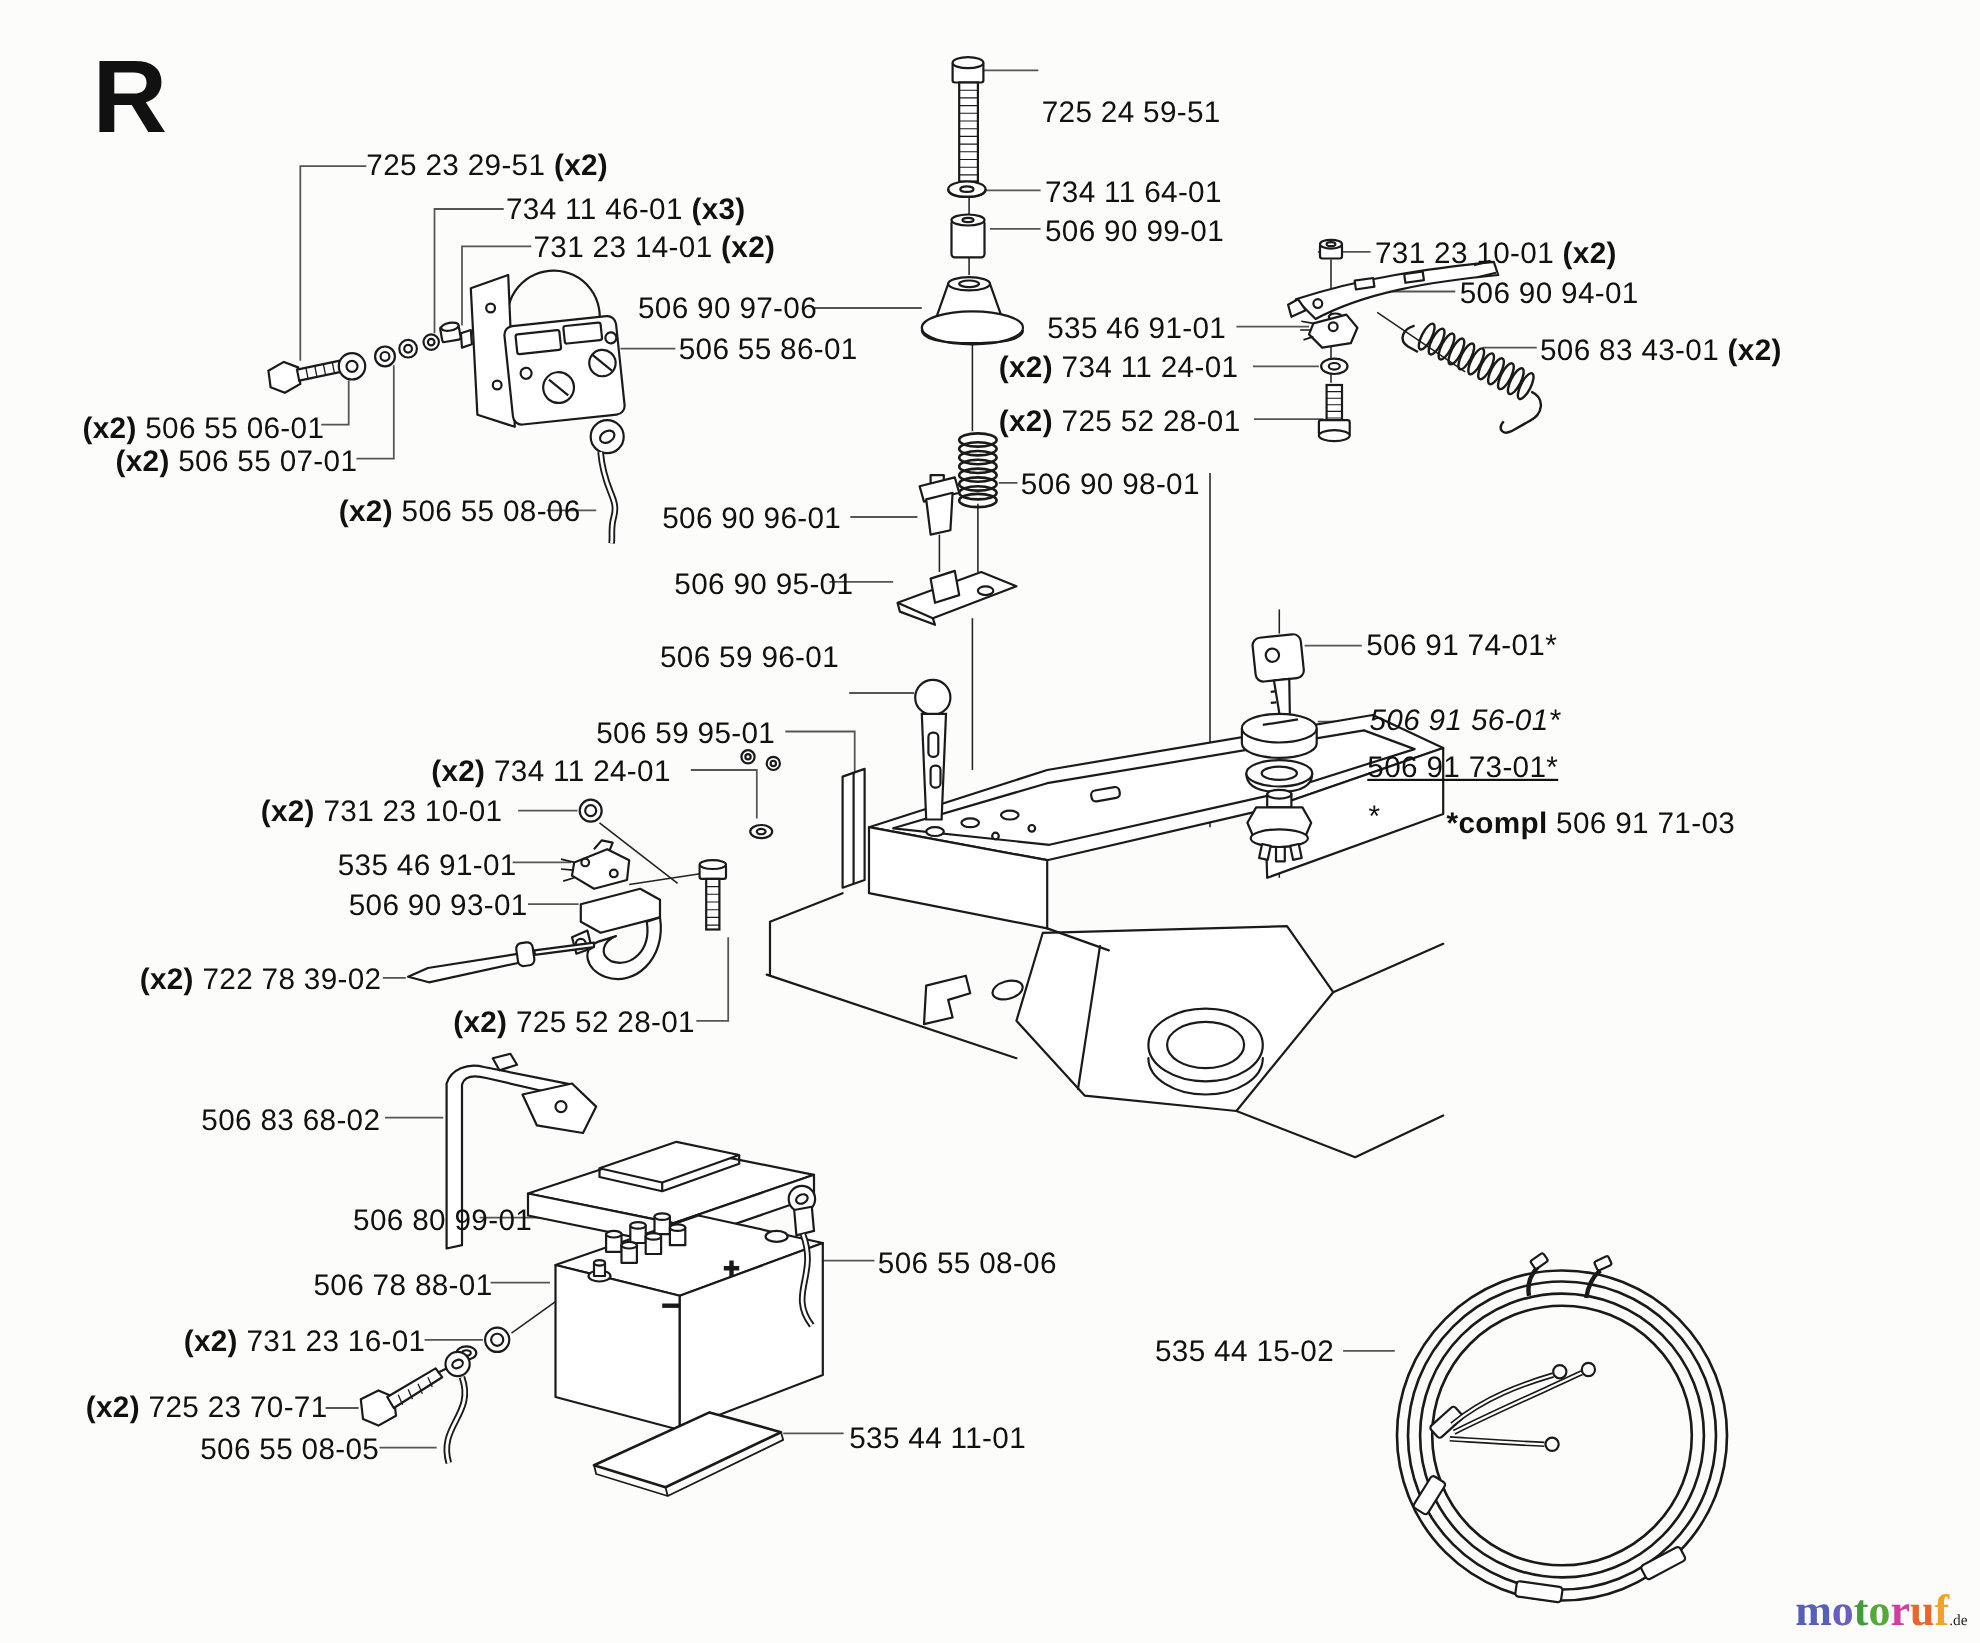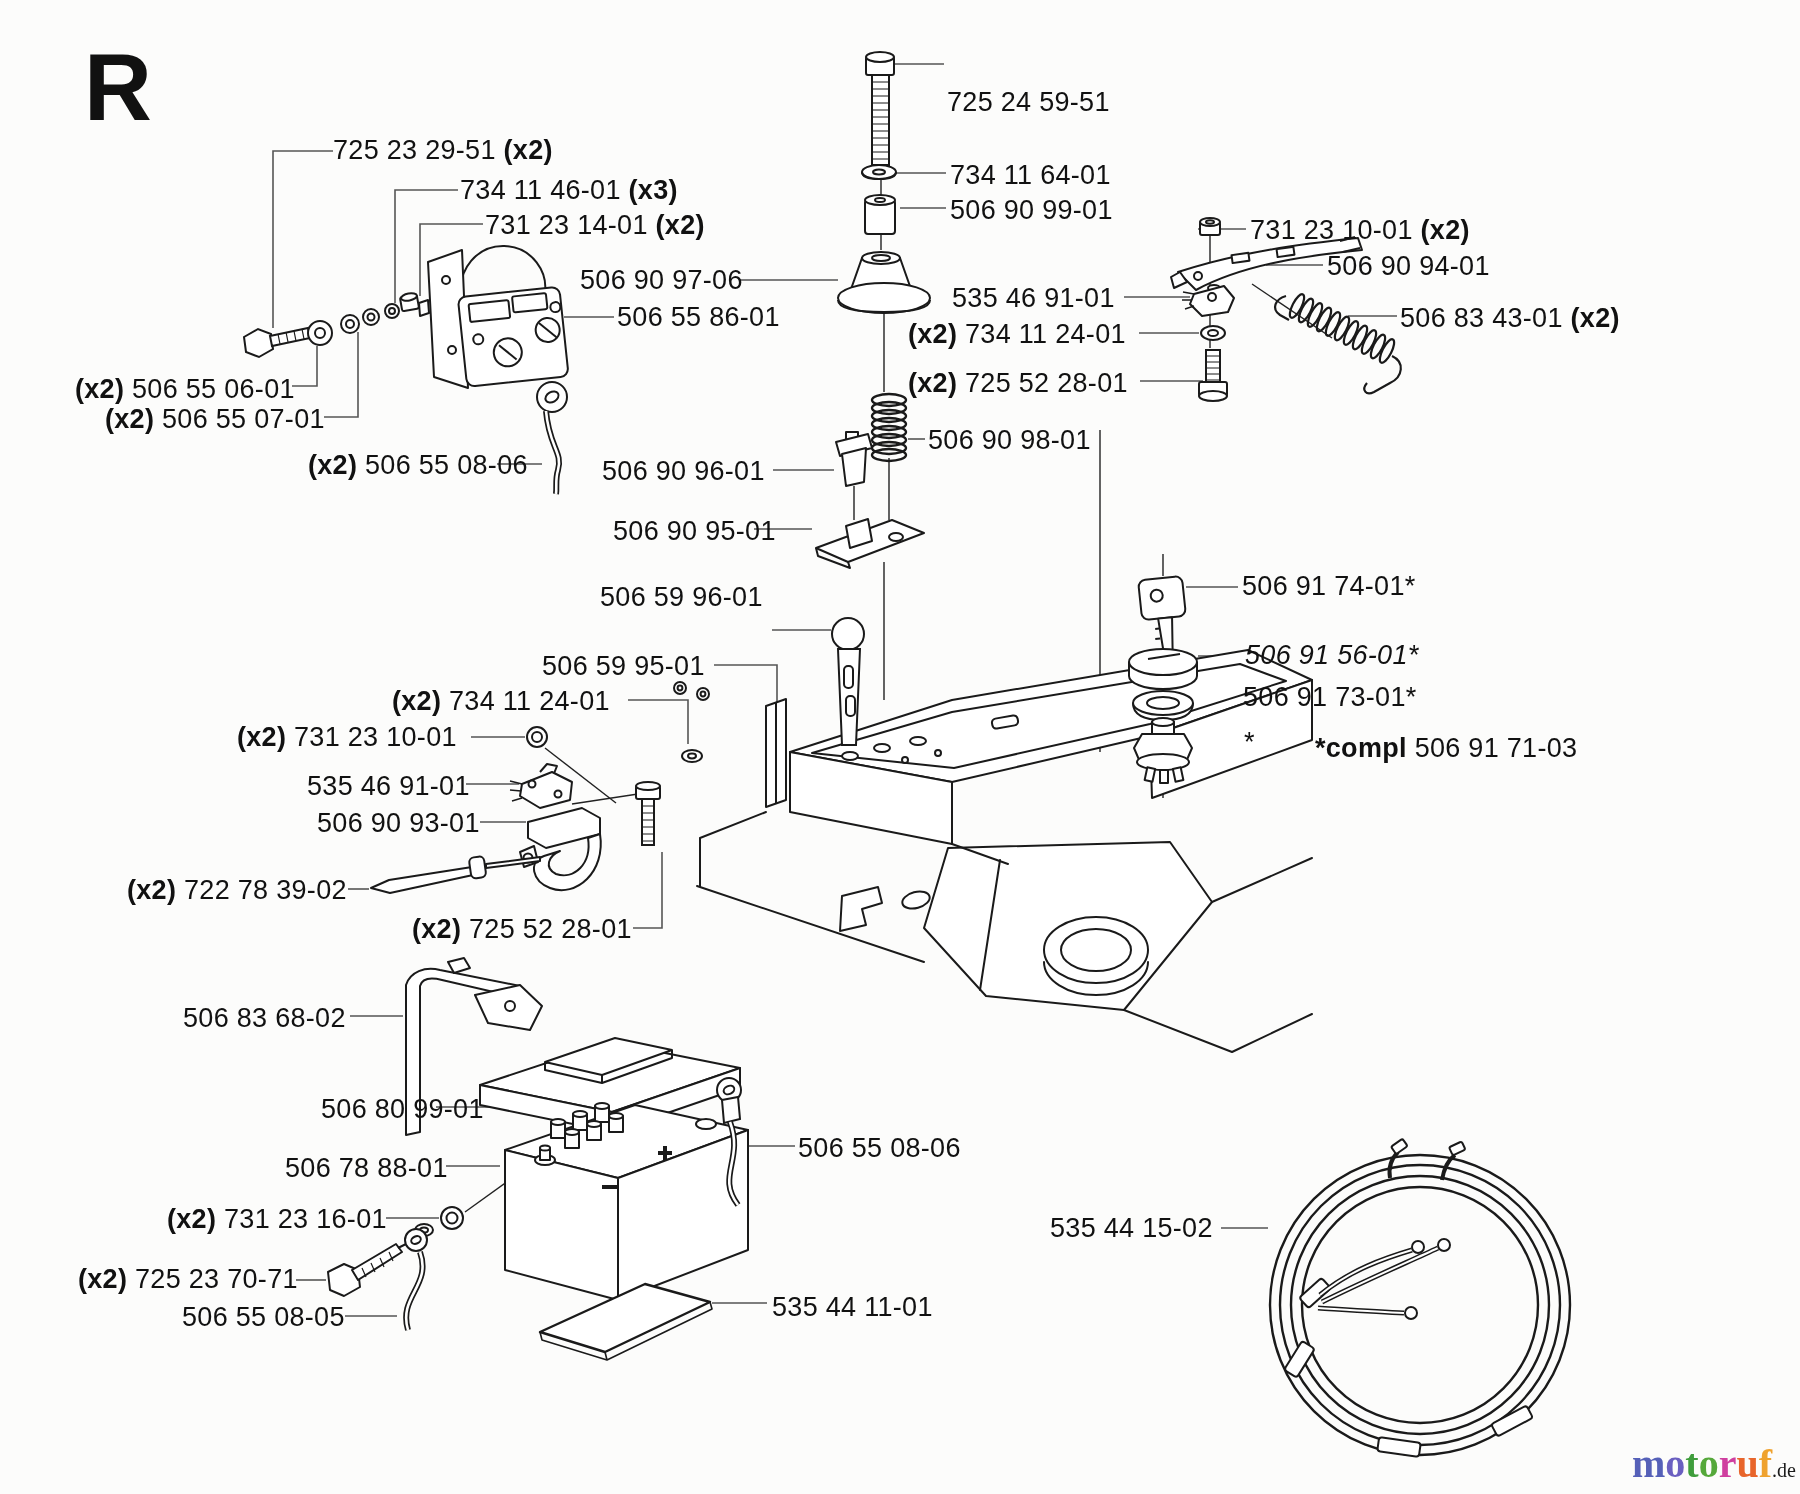--- a/index.html
+++ b/index.html
@@ -15,21 +15,21 @@
   .part-label .b{font-weight:700;}
   #section-letter{
     position:absolute;left:84px;top:34px;font-size:94px;font-weight:700;
     letter-spacing:1px;
   }
   #logo{
     position:absolute;left:1632px;top:1444px;
     font-family:"Liberation Serif", serif;font-weight:700;font-size:40px;
     white-space:nowrap;line-height:1;
   }
-  #logo .tld{font-size:20px;font-weight:400;}
+  #logo .tld{font-size:14px;font-weight:400;}
 </style>
 </head>
 <body>
 
 <div id="section-letter">R</div>
 
 <svg id="art" width="1800" height="1494" viewBox="0 0 1800 1494" xmlns="http://www.w3.org/2000/svg">
 
   <g stroke="#555" stroke-width="1.6" fill="none">
     <path d="M333,151 H273 V328"></path>
@@ -532,21 +532,21 @@
   </div>
 <div class="part-label" style="left: 1050px; top: 1214px;">
     <span class="b"></span><span>535 44 15-02</span><span class="b"></span>
   </div>
 <div class="part-label" style="left: 1242px; top: 572px; text-align: center;">
     <span class="b"></span><span>506 91 74-01*</span><span class="b"></span>
   </div>
 <div class="part-label" style="left: 1245px; top: 641px; font-style: italic;">
     <span class="b"></span><span>506 91 56-01*</span><span class="b"></span>
   </div>
-<div class="part-label" style="left: 1243px; top: 683px;">
+<div class="part-label" style="left: 1243px; top: 683px; text-decoration: underline;">
     <span class="b"></span><span>506 91 73-01*</span><span class="b"></span>
   </div>
 <div class="part-label" style="left: 1244px; top: 728px;">
     <span class="b"></span><span>*</span><span class="b"></span>
   </div>
 <div class="part-label" style="left: 1315px; top: 734px;">
     <span class="b">*compl </span><span>506 91 71-03</span><span class="b"></span>
   </div>
 
 </body></html>

